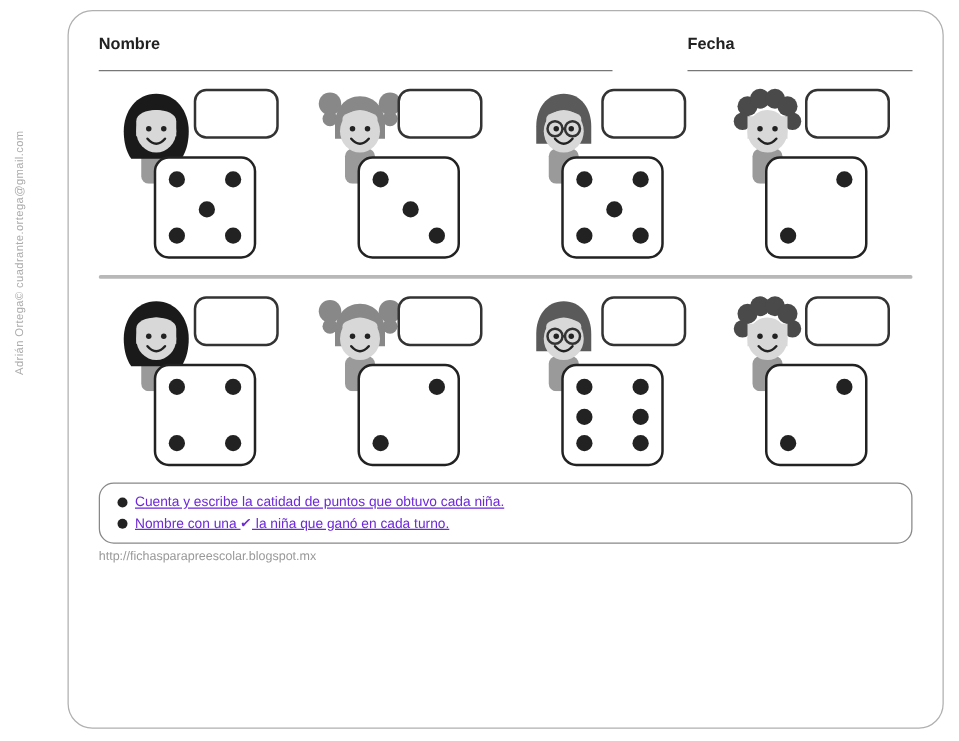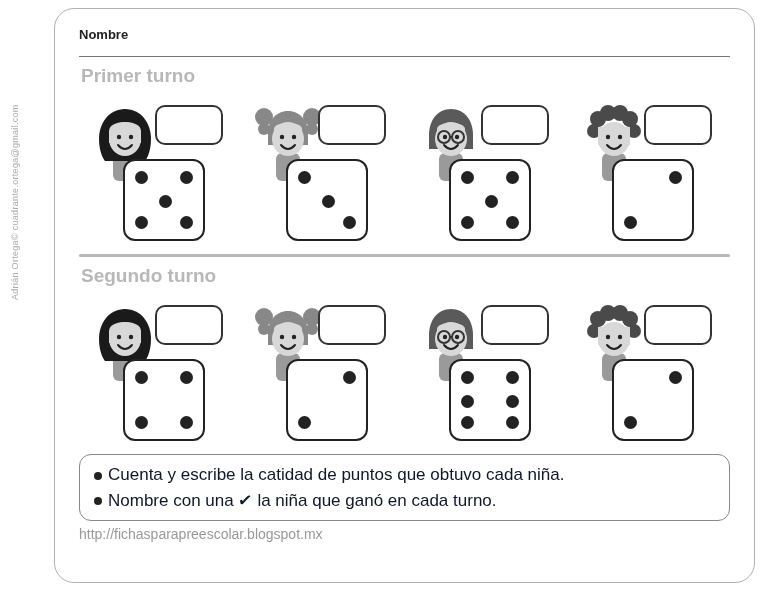--- a/index.html
+++ b/index.html
@@ -14,44 +14,47 @@
 .row { display: flex; justify-content: space-around; margin-bottom: 10px; }
 .cell { position: relative; width: 150px; height: 145px; }
 .kid-wrapper { position: absolute; top: 0; left: 6px; width: 68px; height: 82px; }
 .answer-box { position: absolute; top: 6px; left: 70px; width: 68px; height: 40px; background: #fff; border: 2px solid #333; border-radius: 10px; }
 .die { position: absolute; top: 60px; left: 38px; width: 82px; height: 82px; background: #fff; border: 2.5px solid #222; border-radius: 12px; }
 .pip { position: absolute; width: 13px; height: 13px; background: #222; border-radius: 50%; }
 .p-tl { top: 10px; left: 10px; } .p-tr { top: 10px; right: 10px; }
 .p-ml { top: 34px; left: 10px; } .p-c  { top: 34px; left: 34px; } .p-mr { top: 34px; right: 10px; }
 .p-bl { bottom: 10px; left: 10px; } .p-br { bottom: 10px; right: 10px; }
 .divider { height: 3px; background: #b8b8b8; margin: 6px 0 8px 0; border-radius: 2px; }
-.instructions { border: 1.5px solid #888; border-radius: 12px; padding: 7px 14px; margin-top: 6px; font-size: 17px; color: #0f172a; line-height: 1.5; }
+.instructions { border: 1.5px solid #888; border-radius: 12px; padding: 7px 14px; margin-top: 6px; font-size: 11px; color: #6d28d9; line-height: 1.5; text-decoration: underline; }
 .instructions .bullet { display: inline-block; width: 8px; height: 8px; background: #222; border-radius: 50%; margin-right: 6px; vertical-align: middle; }
 .instructions .check { display: inline-block; transform: rotate(8deg); font-weight: bold; }
-.footer { font-size: 14px; color: #999; margin-top: 4px; line-height: 1.3; }
+.footer { font-size: 10px; color: #999; margin-top: 4px; line-height: 1.3; }
 .sidebar-credit { position: absolute; left: 10px; top: 300px; transform: rotate(-90deg); transform-origin: left top; font-size: 9px; color: #aaa; letter-spacing: 0.3px; white-space: nowrap; }
 
 .face { width: 100%; height: 100%; }
 </style>
 </head>
 <body>
 
 <div class="sidebar-credit">Adrián Ortega© cuadrante.ortega@gmail.com</div>
 
 <div class="page">
 
   <div class="header">
     <div class="name-group">
       <div class="field-label">Nombre</div>
       <div class="field-line"></div>
     </div>
+    <div class="date-group">
+      <div class="field-label">Fecha</div>
+      <div class="field-line"></div>
+    </div>
   </div>
 
   <div id="turns-container">
-      <div class="turn-title">Primer turno</div>
       <div class="row">
         <div class="cell">
           <div class="kid-wrapper"><svg class="face" viewBox="0 0 68 82">
               <rect x="22" y="54" width="24" height="28" rx="6" fill="#9a9a9a"></rect>
               <path d="M34 10 C18 10 8 24 8 40 C8 55 14 62 14 62 L54 62 C54 62 60 55 60 40 C60 24 50 10 34 10 Z" fill="#1a1a1a"></path>
               <path d="M18 32 C18 20 50 20 50 32 L50 44 L18 44 Z" fill="#d8d8d8"></path>
               <ellipse cx="34" cy="40" rx="16" ry="17" fill="#d8d8d8"></ellipse>
               <circle cx="28" cy="38" r="2.2" fill="#222"></circle>
               <circle cx="40" cy="38" r="2.2" fill="#222"></circle>
               <path d="M27 46 Q34 54 41 46" fill="none" stroke="#222" stroke-width="2" stroke-linecap="round"></path>
@@ -124,21 +127,20 @@
               <path d="M27 46 Q34 54 41 46" fill="none" stroke="#222" stroke-width="2" stroke-linecap="round"></path>
             </svg></div>
           <div class="answer-box"></div>
           <div class="die">
             <div class="pip p-tr"></div>
             <div class="pip p-bl"></div>
           </div>
         </div>
       </div>
       <div class="divider"></div>
-      <div class="turn-title">Segundo turno</div>
       <div class="row">
         <div class="cell">
           <div class="kid-wrapper"><svg class="face" viewBox="0 0 68 82">
               <rect x="22" y="54" width="24" height="28" rx="6" fill="#9a9a9a"></rect>
               <path d="M34 10 C18 10 8 24 8 40 C8 55 14 62 14 62 L54 62 C54 62 60 55 60 40 C60 24 50 10 34 10 Z" fill="#1a1a1a"></path>
               <path d="M18 32 C18 20 50 20 50 32 L50 44 L18 44 Z" fill="#d8d8d8"></path>
               <ellipse cx="34" cy="40" rx="16" ry="17" fill="#d8d8d8"></ellipse>
               <circle cx="28" cy="38" r="2.2" fill="#222"></circle>
               <circle cx="40" cy="38" r="2.2" fill="#222"></circle>
               <path d="M27 46 Q34 54 41 46" fill="none" stroke="#222" stroke-width="2" stroke-linecap="round"></path>

